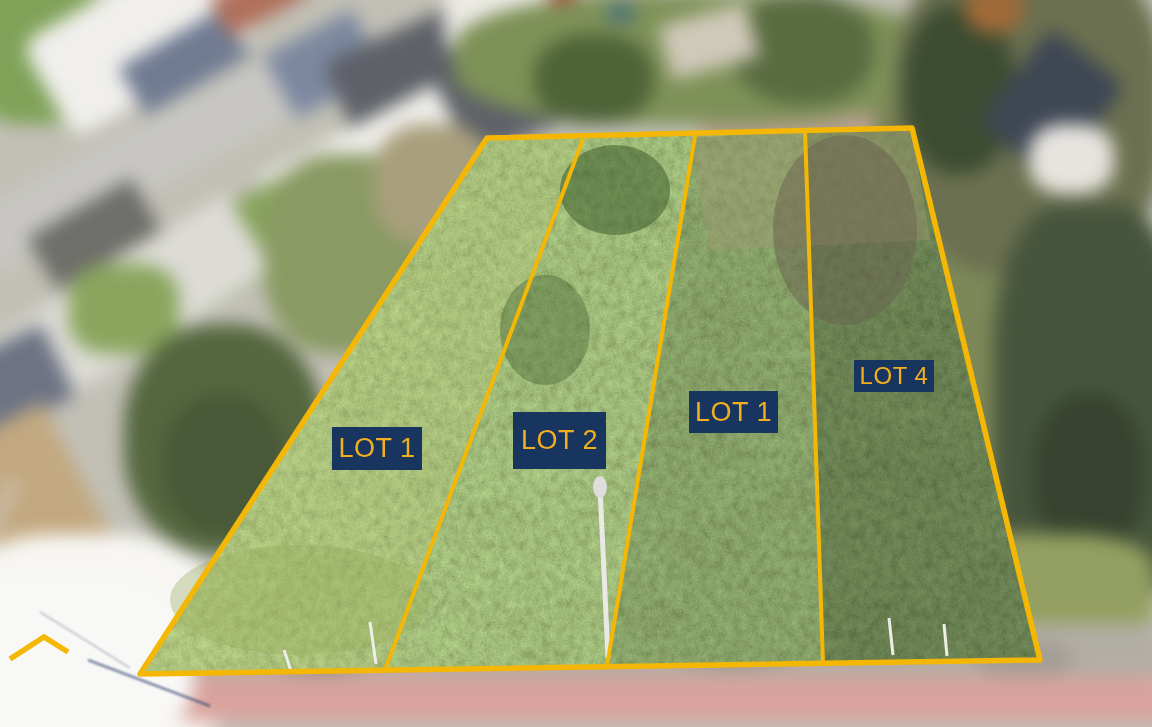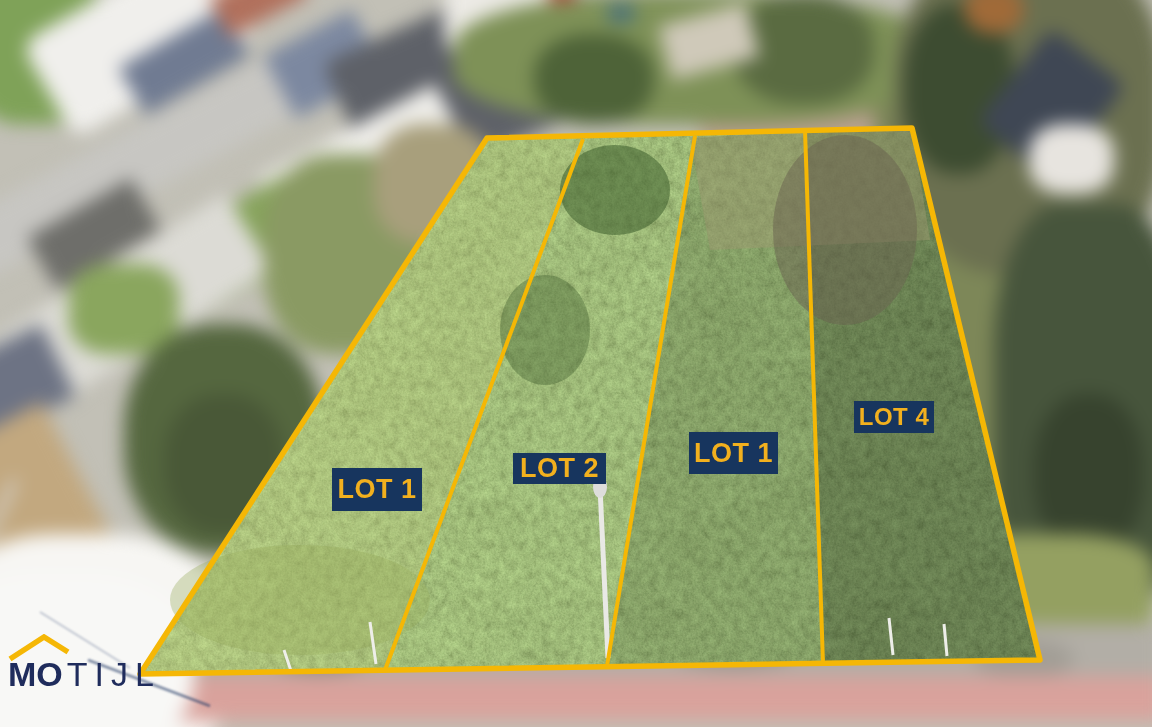--- a/index.html
+++ b/index.html
@@ -13,24 +13,24 @@
   .blob{position:absolute;}
   
   .parcel-svg{position:absolute;left:0;top:0;width:1152px;height:727px;}
   .boundary{fill:none;stroke:var(--boundary-yellow,#F5B705);stroke-width:5.5;stroke-linejoin:round;}
   .divider{stroke:var(--boundary-yellow,#F5B705);stroke-width:4;}
   
   .lot-label{
     position:absolute;display:flex;align-items:center;justify-content:center;
     background:var(--label-background-navy,#17355E);
     color:var(--label-text-yellow,#F2B01E);
-    font-weight:bold;font-size:27px;letter-spacing:.5px;white-space:nowrap;margin-top:41px;
+    font-weight:normal;font-size:27px;letter-spacing:.5px;white-space:nowrap;
   }
   .lot1{left:332px;top:427px;width:90px;height:43px;}
-  .lot2{left:513px;top:412px;width:93px;height:31px;}
+  .lot2{left:513px;top:412px;width:93px;height:57px;}
   .lot3{left:689px;top:391px;width:89px;height:42px;}
   .lot4{left:854px;top:360px;width:80px;height:32px;font-size:24px;}
   
   .logo{position:absolute;left:7px;top:634px;width:150px;height:66px;}
   .logo .roof{position:absolute;left:0;top:0;}
   .logo .logo-text{
     position:absolute;left:1px;top:23px;font-size:34px;line-height:1;
     color:var(--logo-navy,#1F2C5C);white-space:nowrap;
   }
   .logo-bold{font-weight:bold;letter-spacing:0px;}
@@ -153,18 +153,15 @@
 
   <div class="lot-label lot1">LOT 1</div>
   <div class="lot-label lot2">LOT 2</div>
   <div class="lot-label lot3">LOT 1</div>
   <div class="lot-label lot4">LOT 4</div>
 
   <div class="logo">
     <svg class="roof" width="66" height="28" viewBox="0 0 66 28">
       <polyline points="3,25 37,3 61,18" fill="none" stroke="var(--boundary-yellow,#F5B705)" stroke-width="5.5"></polyline>
     </svg>
-    <div class="logo-text">
-      <span class="logo-bold">MO</span><span class="logo-light">TIJL</span>
-    </div>
   </div>
 
 </div>
 
 </body></html>

